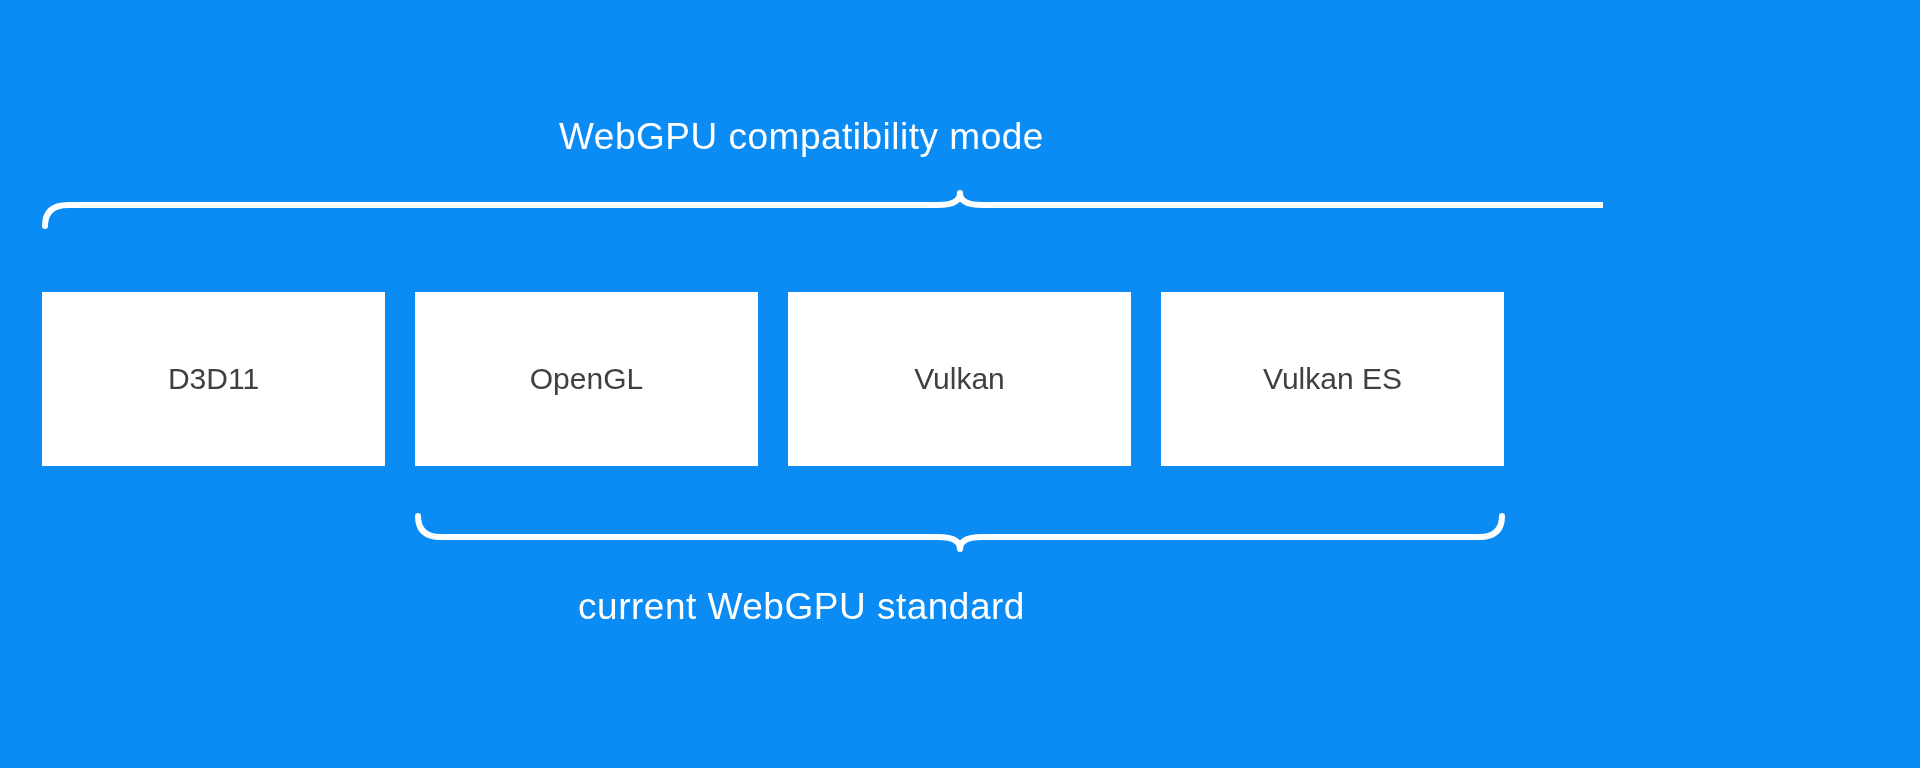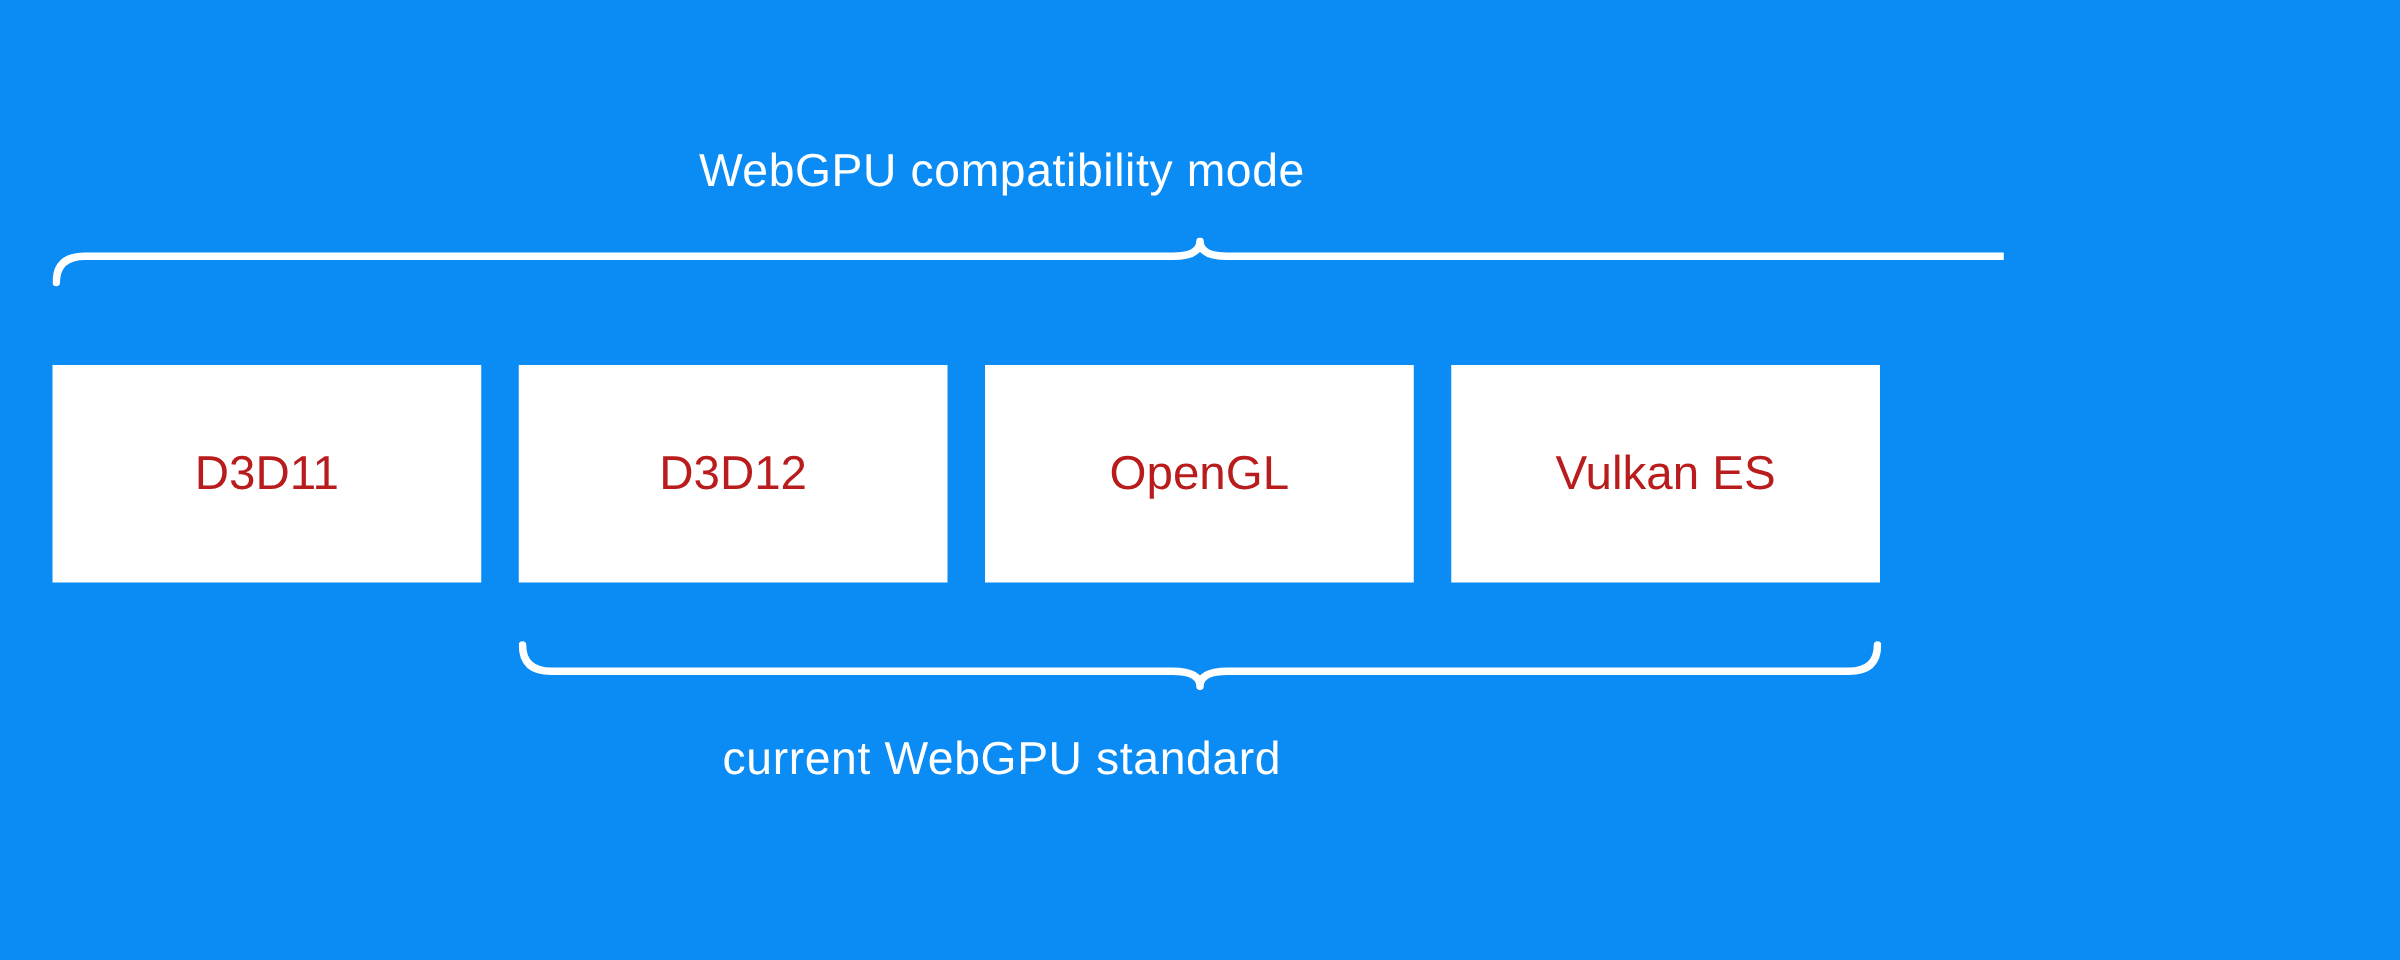--- a/index.html
+++ b/index.html
@@ -42,45 +42,45 @@
     display: flex;
     gap: 30px;
   }
   .api-box {
     width: 343px;
     height: 174px;
     background: #ffffff;
     display: flex;
     align-items: center;
     justify-content: center;
-    font-size: 38px;
-    color: #b91c1c;
+    font-size: 30px;
+    color: #404040;
     font-weight: 400;
   }
 </style>
 </head>
 <body>
 
 <div class="stage">
 
   <div class="diagram-label top-label">WebGPU compatibility mode</div>
 
   <svg class="brace top-brace" width="1836" height="40" viewBox="0 0 1836 40">
     <path d="M 3,36 Q 3,15 26,15 H 896 Q 918,15 918,3 Q 918,15 940,15 H 1810 Q 1833,15 1833,36" fill="none" stroke="#ffffff" stroke-width="6" stroke-linecap="round" stroke-linejoin="round"></path>
   </svg>
 
   <div class="boxes-row">
     <div class="api-box">
       <span>D3D11</span>
     </div>
     <div class="api-box">
-      <span>D3D12</span>
+      <span>OpenGL</span>
     </div>
     <div class="api-box">
-      <span>OpenGL</span>
+      <span>Vulkan</span>
     </div>
     <div class="api-box">
       <span>Vulkan ES</span>
     </div>
   </div>
 
   <svg class="brace bottom-brace" width="1090" height="42" viewBox="0 0 1090 42">
     <path d="M 3,4 Q 3,25 26,25 H 523 Q 545,25 545,37 Q 545,25 567,25 H 1064 Q 1087,25 1087,4" fill="none" stroke="#ffffff" stroke-width="6" stroke-linecap="round" stroke-linejoin="round"></path>
   </svg>
 

